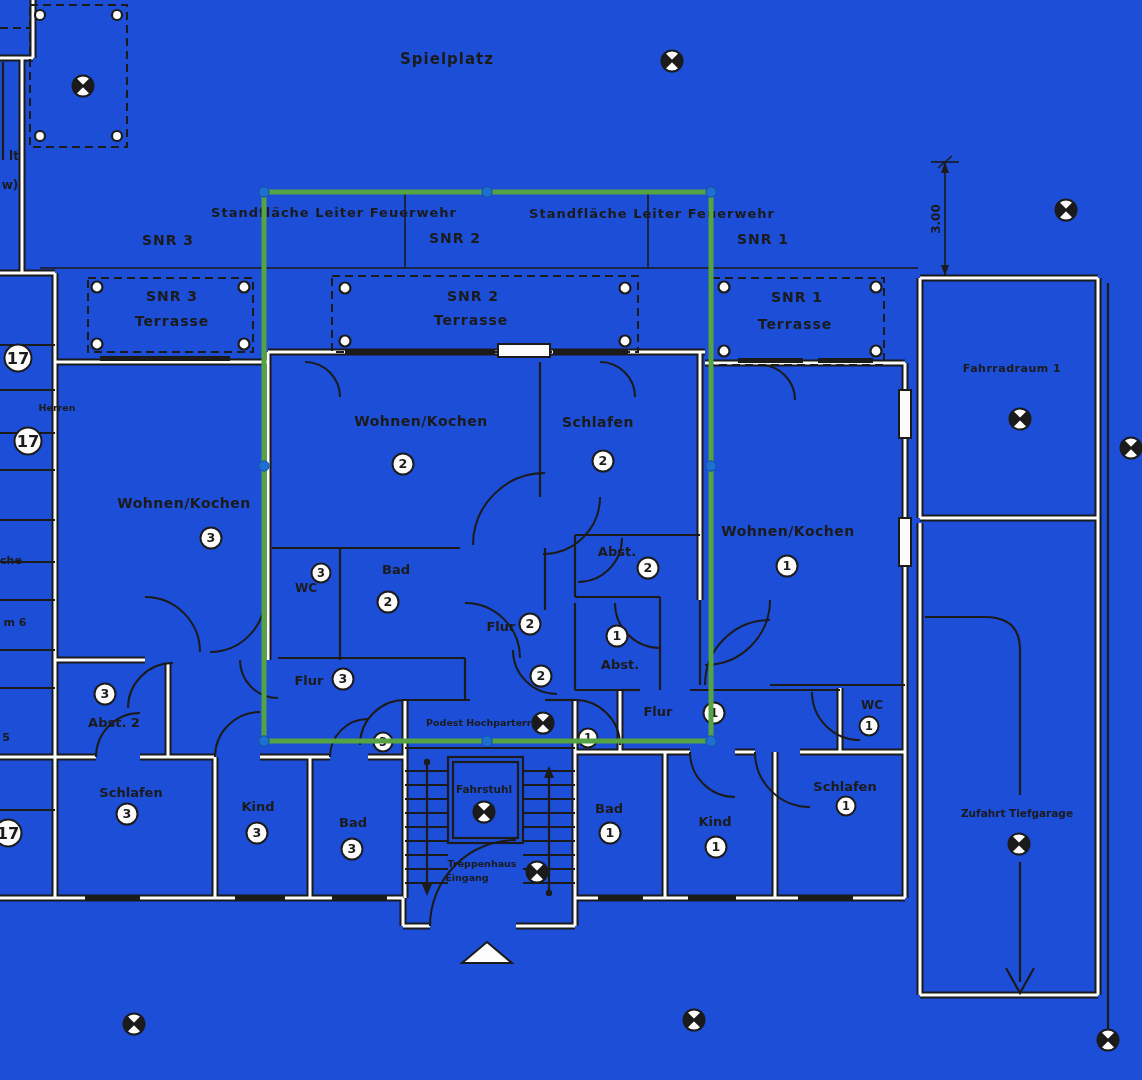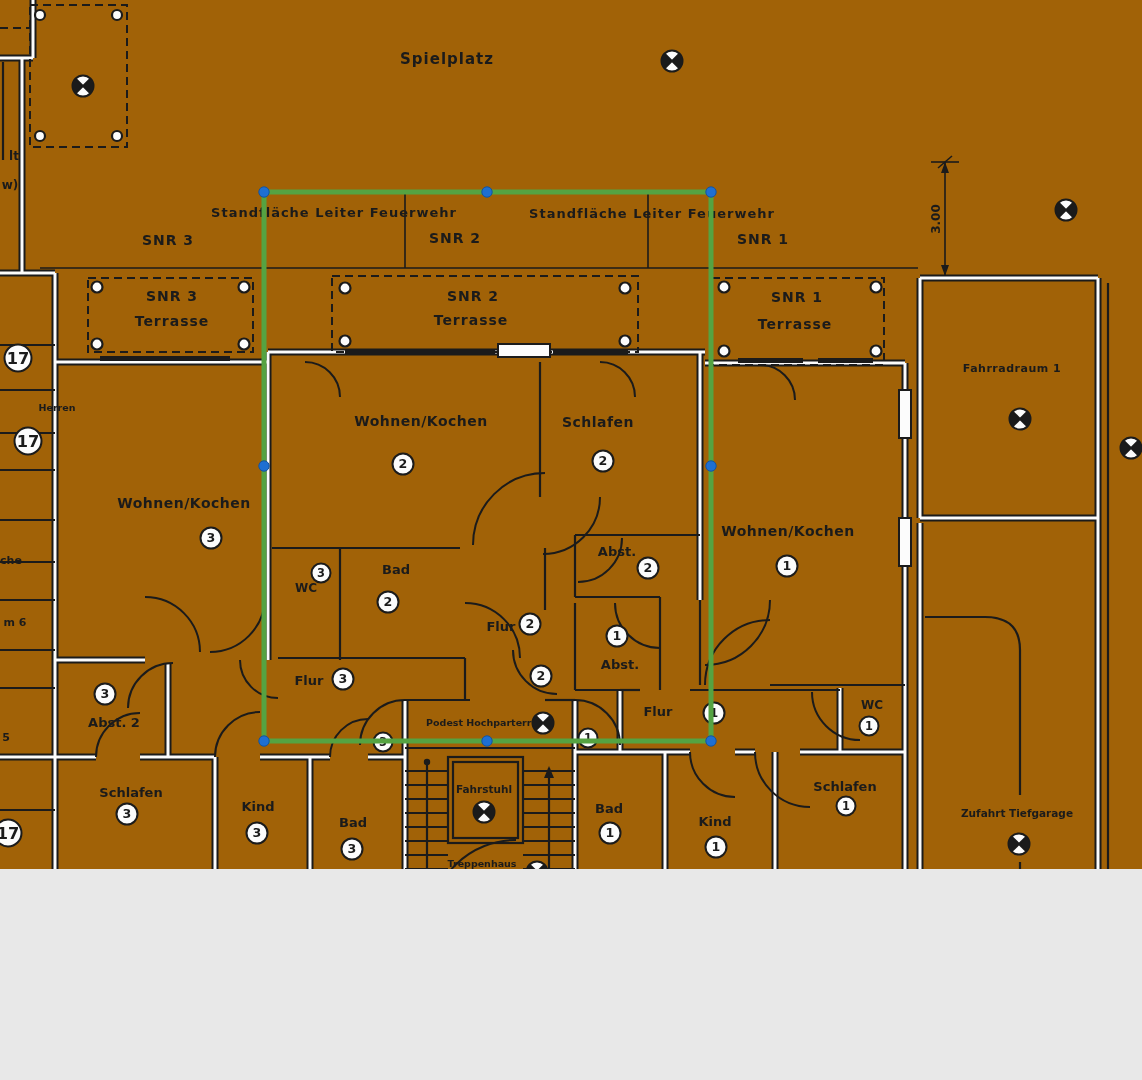--- a/index.html
+++ b/index.html
@@ -1,16 +1,16 @@
 <!DOCTYPE html>
 <html><head>
 <meta charset="utf-8">
 <style>
   html,body{margin:0;padding:0;background:#e8e8e8;}
-  .stage{position:relative;width:1142px;height:869px;background:#a16207;overflow:hidden;}
+  .stage{position:relative;width:1142px;height:1080px;background:#1d4ed8;overflow:hidden;}
   svg{position:absolute;left:0;top:0;}
   .dw{stroke:#1b1b1b;stroke-width:7;fill:none;stroke-linecap:butt;}
   .dwi{stroke:#fcfcfc;stroke-width:3;fill:none;stroke-linecap:butt;}
   .sw{stroke:#1b1b1b;stroke-width:2.2;fill:none;}
   .thin{stroke:#1b1b1b;stroke-width:1.6;fill:none;}
   .a{stroke:#1b1b1b;stroke-width:2;fill:none;}
   .dash{stroke:#1b1b1b;stroke-width:2;fill:none;stroke-dasharray:8 5;}
   .tcirc{fill:#fcfcfc;stroke:#1b1b1b;stroke-width:2.2;}
   .wrect{fill:#fcfcfc;stroke:#1b1b1b;stroke-width:2;}
   .blk{fill:#1b1b1b;stroke:none;}

